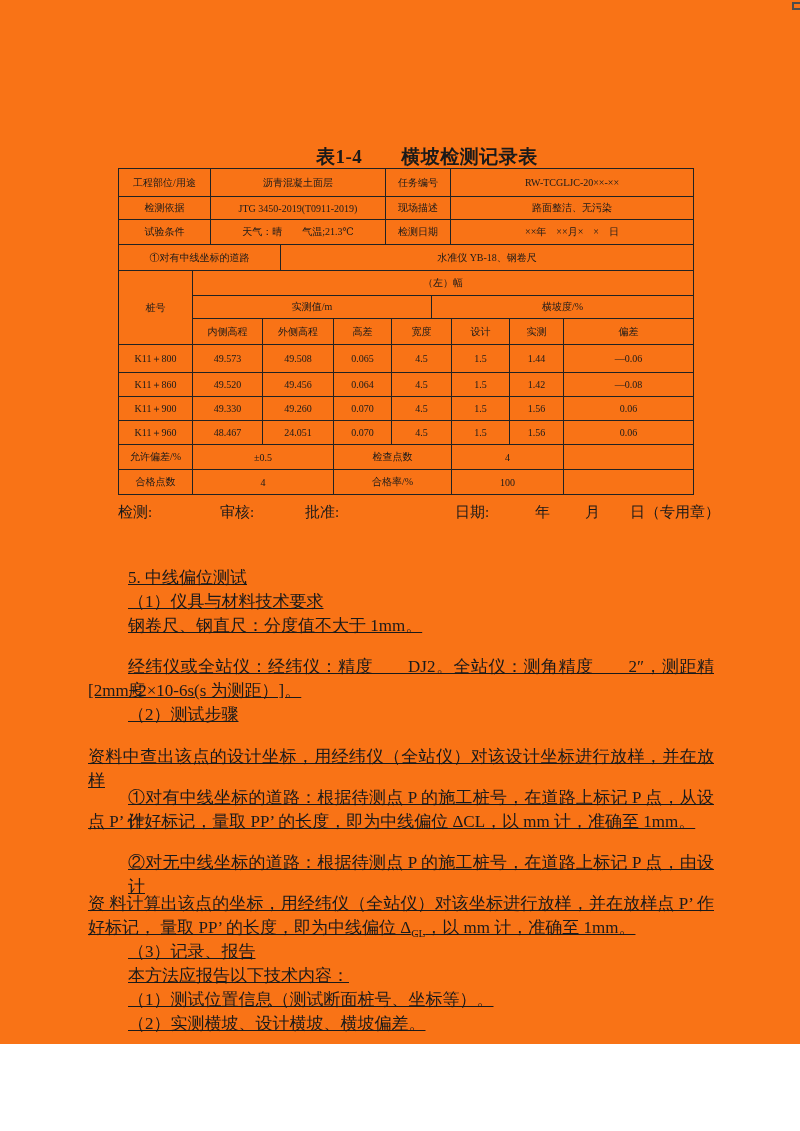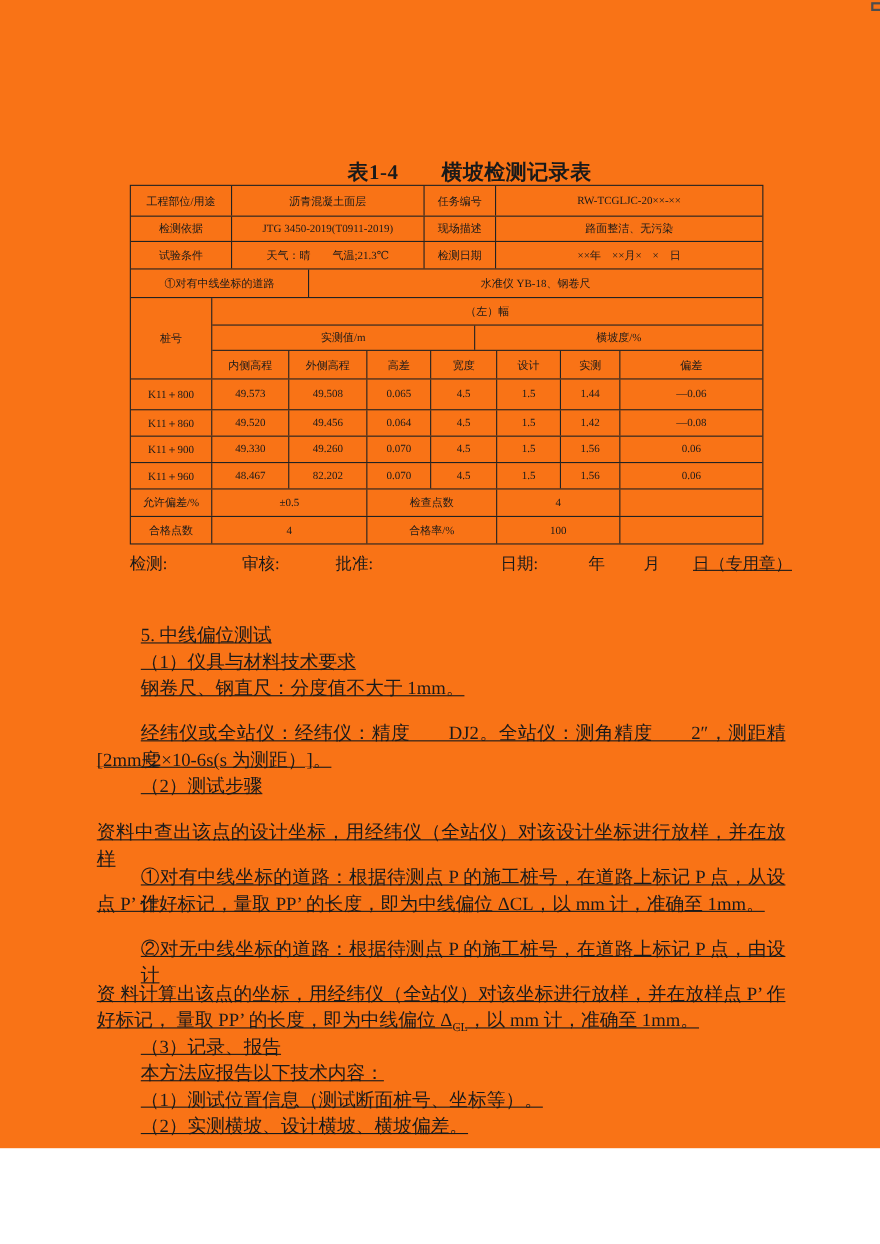--- a/index.html
+++ b/index.html
@@ -38,21 +38,21 @@
     display: flex; align-items: center; justify-content: center; }
   .subcol { width: 500px; display: flex; flex-direction: column; }
   .sr { display: flex; border-bottom: 1px solid #222; }
   .subcol .sr:last-child { border-bottom: none; }
   .sr > .td:last-child { border-right: none; }
   
   .sig { position: absolute; top: 503px; left: 0; width: 800px; font-size: 15px; }
   .sig span { position: absolute; white-space: pre; }
   .sig .s0 { left: 118px; } .sig .s1 { left: 220px; } .sig .s2 { left: 305px; }
   .sig .s3 { left: 455px; } .sig .s4 { left: 535px; } .sig .s5 { left: 585px; }
-  .sig .s6 { left: 630px; text-decoration: underline; }
+  .sig .s6 { left: 630px; }
   
   .body-text {
     position: absolute; left: 88px; top: 566px; width: 626px;
     font-size: 17px; line-height: 24.1px; text-decoration: underline;
   }
   .line { height: 24.1px; white-space: pre; }
   .ind { padding-left: 40px; }
   .j { white-space: normal; text-align: justify; text-align-last: justify; text-justify: inter-character; margin-top: 17px; }
   .line sub { font-size: 11px; }
 </style>
@@ -138,21 +138,21 @@
       <div class="td" style="width:71px">49.260</div>
       <div class="td" style="width:58px">0.070</div>
       <div class="td" style="width:60px">4.5</div>
       <div class="td" style="width:58px">1.5</div>
       <div class="td" style="width:54px">1.56</div>
       <div class="td" style="width:129px">0.06</div>
     </div>
     <div class="tr h24">
       <div class="td" style="width:74px">K11＋960</div>
       <div class="td" style="width:70px">48.467</div>
-      <div class="td" style="width:71px">82.202</div>
+      <div class="td" style="width:71px">24.051</div>
       <div class="td" style="width:58px">0.070</div>
       <div class="td" style="width:60px">4.5</div>
       <div class="td" style="width:58px">1.5</div>
       <div class="td" style="width:54px">1.56</div>
       <div class="td" style="width:129px">0.06</div>
     </div>
 
     <div class="tr h25">
       <div class="td" style="width:74px">允许偏差/%</div>
       <div class="td" style="width:141px">±0.5</div>

